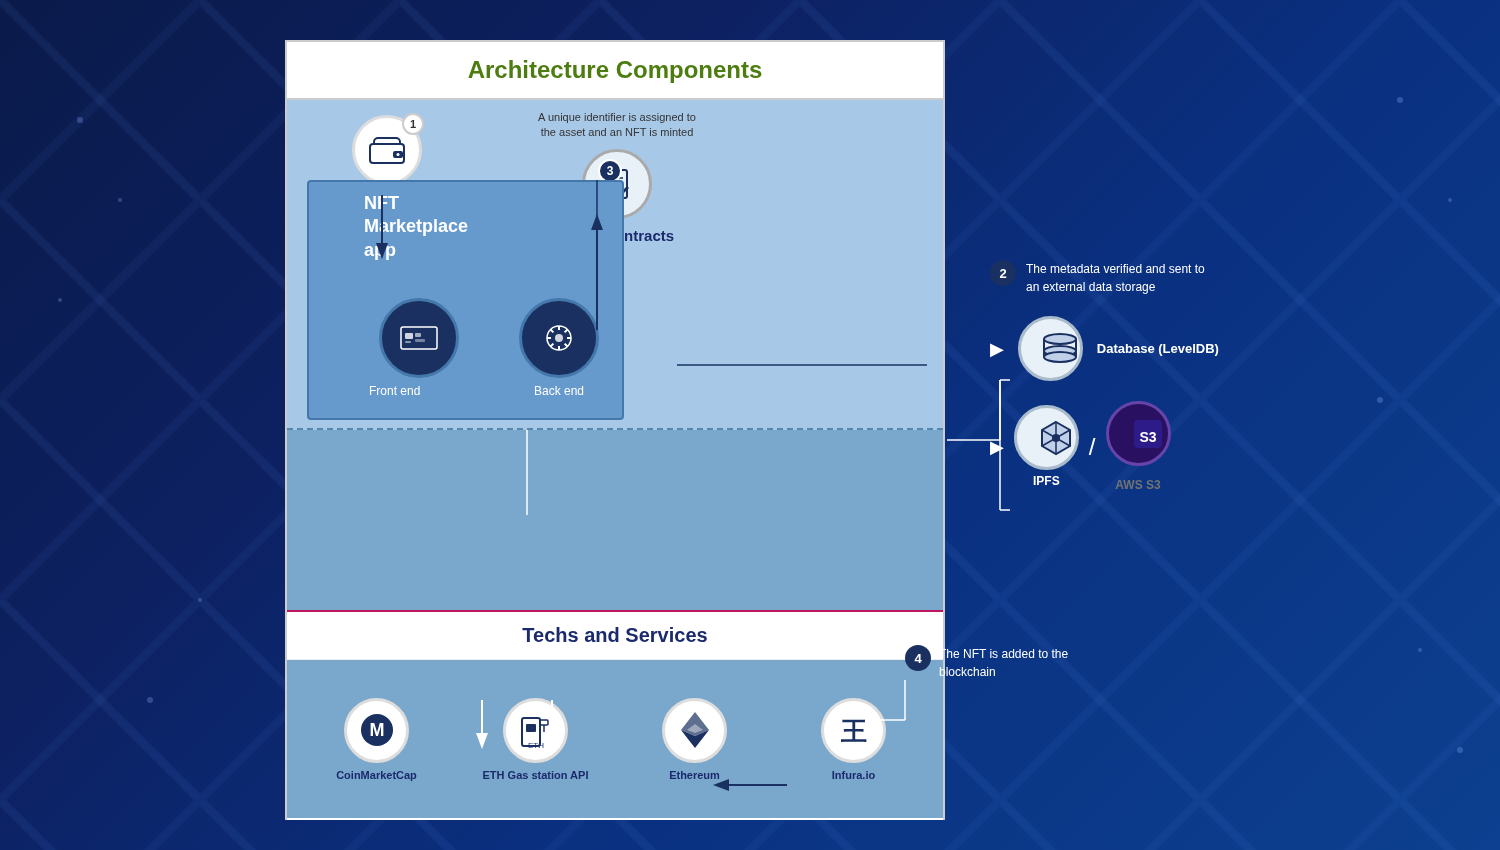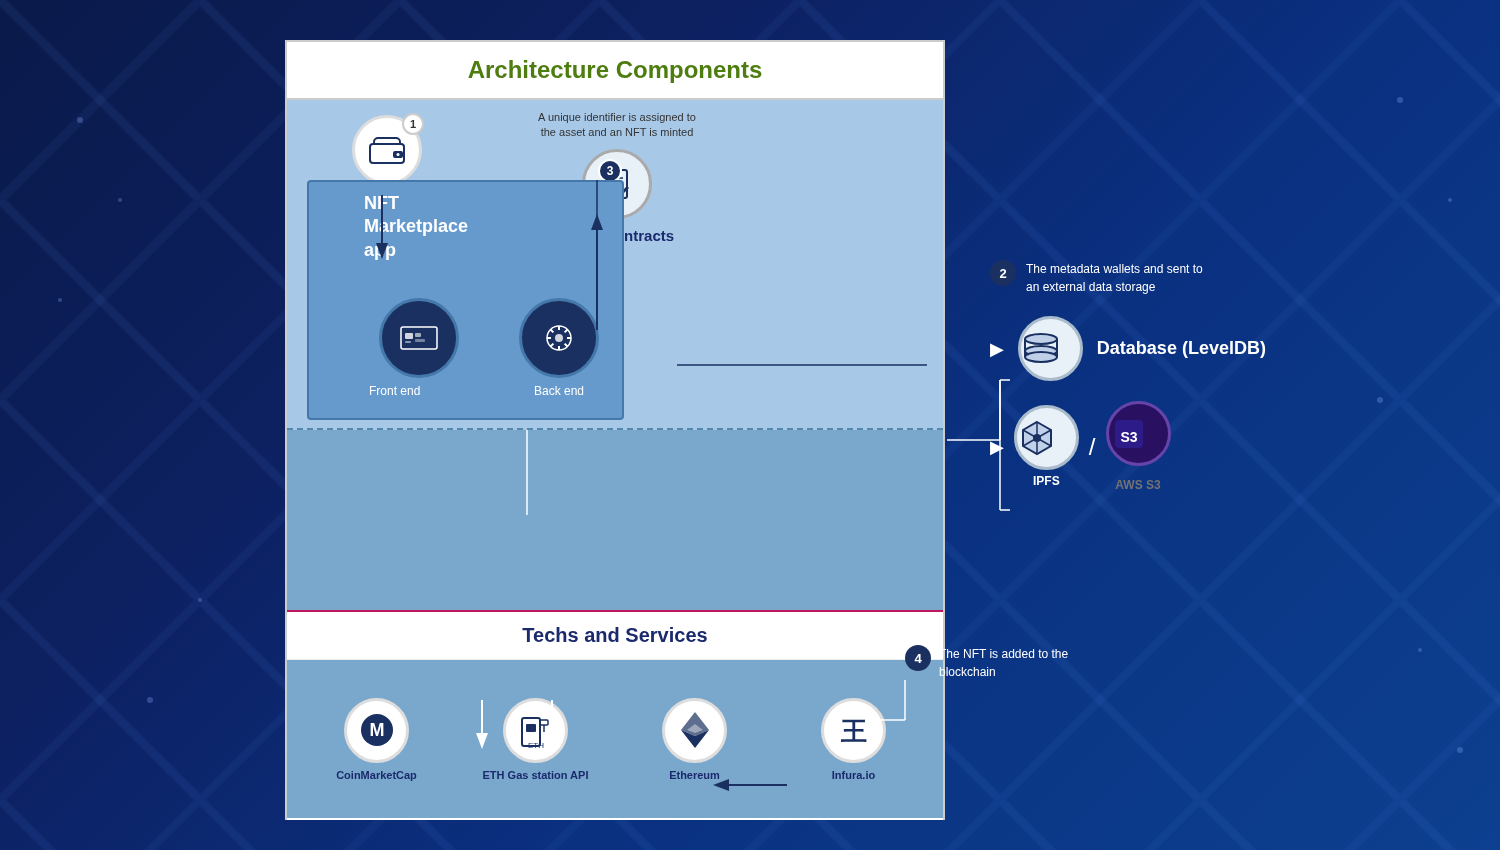--- a/index.html
+++ b/index.html
@@ -241,21 +241,21 @@
       font-weight: bold;
     }
 
     .right-circle {
       width: 65px;
       height: 65px;
       border-radius: 50%;
       background: #e8f0f8;
       display: flex;
       align-items: center;
-      justify-content: flex-start;
+      justify-content: flex-end;
       font-size: 22px;
       border: 3px solid #aabbcc;
       flex-shrink: 0;
     }
 
     
     .badge2 {
       width: 26px;
       height: 26px;
       border-radius: 50%;
@@ -465,39 +465,39 @@
       <line x1="310" y1="120" x2="310" y2="80" stroke="#1a3060" stroke-width="1.5"></line>
     </svg>
 
   </div>
 </div>
 
 <div style="position:absolute;left:990px;top:260px;">
 
   <div style="display:flex;align-items:flex-start;gap:10px;margin-bottom:20px;">
     <div class="badge2">2</div>
-    <div style="color:white;font-size:12px;line-height:1.5;width:190px;">The metadata wallets and sent to an external data storage</div>
+    <div style="color:white;font-size:12px;line-height:1.5;width:190px;">The metadata verified and sent to an external data storage</div>
   </div>
 
   <div style="position:relative;margin-bottom:16px;">
     <div style="display:flex;align-items:center;gap:14px;">
 
       <div style="color:white;font-size:18px;">▶</div>
       <div class="right-circle">
         <svg width="40" height="36" viewBox="0 0 40 36" xmlns="http://www.w3.org/2000/svg">
           <ellipse cx="20" cy="8" rx="16" ry="5" stroke="#1a3060" stroke-width="2" fill="#c0d0e8"></ellipse>
           <path d="M4 8 L4 20" stroke="#1a3060" stroke-width="2" fill="none"></path>
           <path d="M36 8 L36 20" stroke="#1a3060" stroke-width="2" fill="none"></path>
           <ellipse cx="20" cy="20" rx="16" ry="5" stroke="#1a3060" stroke-width="2" fill="#c0d0e8"></ellipse>
           <path d="M4 14 L4 26" stroke="#1a3060" stroke-width="2" fill="none"></path>
           <path d="M36 14 L36 26" stroke="#1a3060" stroke-width="2" fill="none"></path>
           <ellipse cx="20" cy="26" rx="16" ry="5" stroke="#1a3060" stroke-width="2" fill="#c0d0e8"></ellipse>
         </svg>
       </div>
-      <div style="color:white;font-size:18px;font-weight:bold;">Database (LevelDB)</div>
+      <div style="color:white;font-size:13px;font-weight:bold;">Database (LevelDB)</div>
     </div>
   </div>
 
   <div style="display:flex;align-items:center;gap:10px;margin-top:20px;">
     <div style="color:white;font-size:18px;">▶</div>
 
     <div style="text-align:center;">
       <div class="right-circle">
         <svg width="40" height="40" viewBox="0 0 40 40" xmlns="http://www.w3.org/2000/svg">
 

